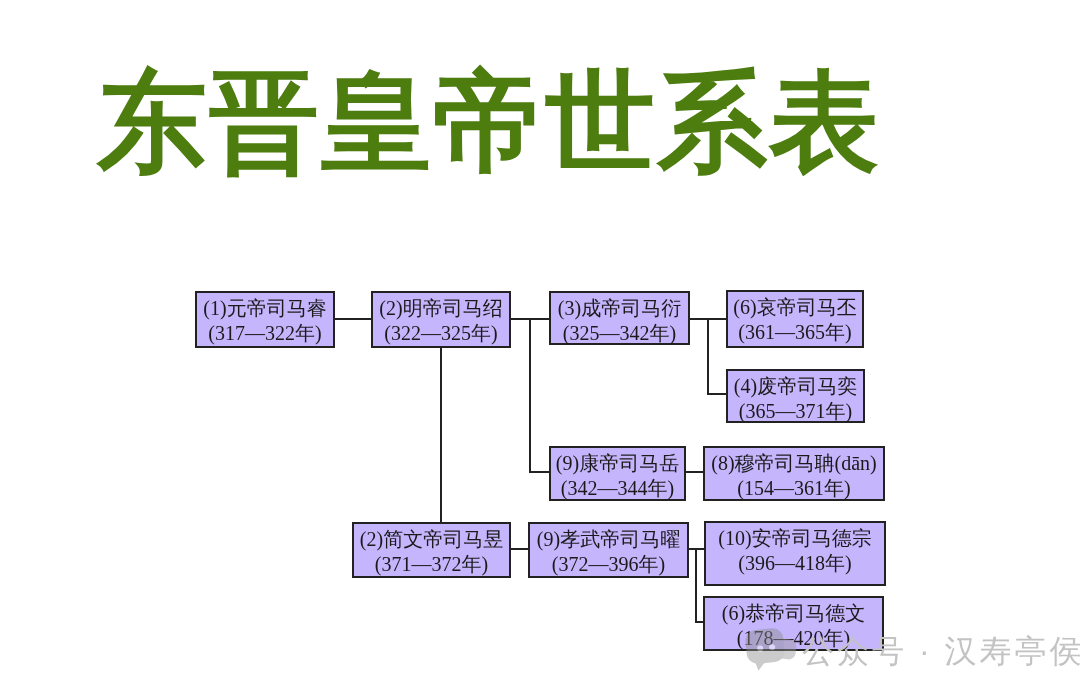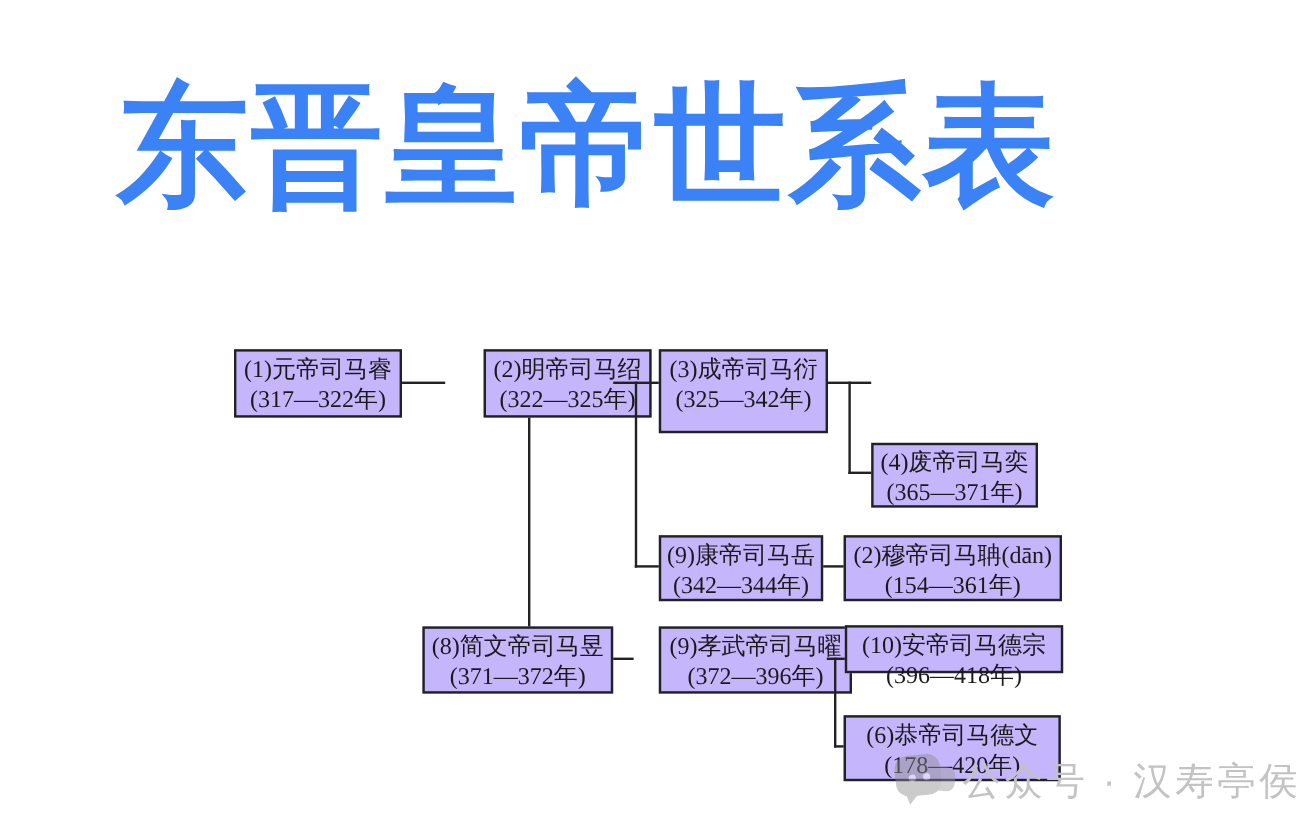--- a/index.html
+++ b/index.html
@@ -4,21 +4,21 @@
 <style>
   html,body{margin:0;padding:0;background:#fff;}
   .canvas{
     position:relative;width:1080px;height:686px;background:#ffffff;
     overflow:hidden;font-family:"Liberation Serif","DejaVu Serif",serif;
   }
   .title{
     position:absolute;left:97px;top:62px;margin:0;
     font-family:"Liberation Sans","DejaVu Sans",sans-serif;
     font-weight:bold;font-size:110px;line-height:120px;letter-spacing:2px;
-    color:#3b82f6;white-space:nowrap;
+    color:#4d7c0f;white-space:nowrap;
   }
   .node{
     position:absolute;box-sizing:border-box;border:2px solid #222222;
     background:#c4b5fd;color:#1a1a1a;text-align:center;
     font-size:20px;line-height:25px;padding-top:3px;white-space:nowrap;
   }
   .line{position:absolute;background:#222222;}
   .watermark{
     position:absolute;left:744px;top:624px;height:56px;display:flex;
     align-items:center;z-index:5;pointer-events:none;
@@ -48,49 +48,53 @@
 <body>
 
 <div class="canvas">
 
   <h1 class="title">东晋皇帝世系表</h1>
 
   <div class="node" style="left:195px;top:291px;width:140px;height:57px;">
     <div>(1)元帝司马睿</div>
     <div>(317—322年)</div>
   </div>
-  <div class="node" style="left:371px;top:291px;width:140px;height:57px;margin-left:32px;">
+  <div class="node" style="left:371px;top:291px;width:140px;height:57px;">
     <div>(2)明帝司马绍</div>
     <div>(322—325年)</div>
   </div>
-  <div class="node" style="left:549px;top:291px;width:141px;height:70px;">
+  <div class="node" style="left:549px;top:291px;width:141px;height:54px;">
     <div>(3)成帝司马衍</div>
     <div>(325—342年)</div>
+  </div>
+  <div class="node" style="left:726px;top:290px;width:138px;height:58px;">
+    <div>(6)哀帝司马丕</div>
+    <div>(361—365年)</div>
   </div>
   <div class="node" style="left:726px;top:369px;width:139px;height:54px;">
     <div>(4)废帝司马奕</div>
     <div>(365—371年)</div>
   </div>
   <div class="node" style="left:549px;top:446px;width:137px;height:55px;">
     <div>(9)康帝司马岳</div>
     <div>(342—344年)</div>
   </div>
   <div class="node" style="left:703px;top:446px;width:182px;height:55px;">
-    <div>(2)穆帝司马聃(dān)</div>
+    <div>(8)穆帝司马聃(dān)</div>
     <div>(154—361年)</div>
   </div>
   <div class="node" style="left:352px;top:522px;width:159px;height:56px;">
-    <div>(8)简文帝司马昱</div>
+    <div>(2)简文帝司马昱</div>
     <div>(371—372年)</div>
   </div>
-  <div class="node" style="left:528px;top:522px;width:161px;height:56px;margin-left:21px;">
+  <div class="node" style="left:528px;top:522px;width:161px;height:56px;">
     <div>(9)孝武帝司马曜</div>
     <div>(372—396年)</div>
   </div>
-  <div class="node" style="left:704px;top:521px;width:182px;height:40px;">
+  <div class="node" style="left:704px;top:521px;width:182px;height:65px;">
     <div>(10)安帝司马德宗</div>
     <div>(396—418年)</div>
   </div>
   <div class="node" style="left:703px;top:596px;width:181px;height:55px;">
     <div>(6)恭帝司马德文</div>
     <div>(178—420年)</div>
   </div>
 
   <div class="line" style="left:335px;top:318px;width:36px;height:2px;"></div>
   <div class="line" style="left:511px;top:318px;width:38px;height:2px;"></div>

